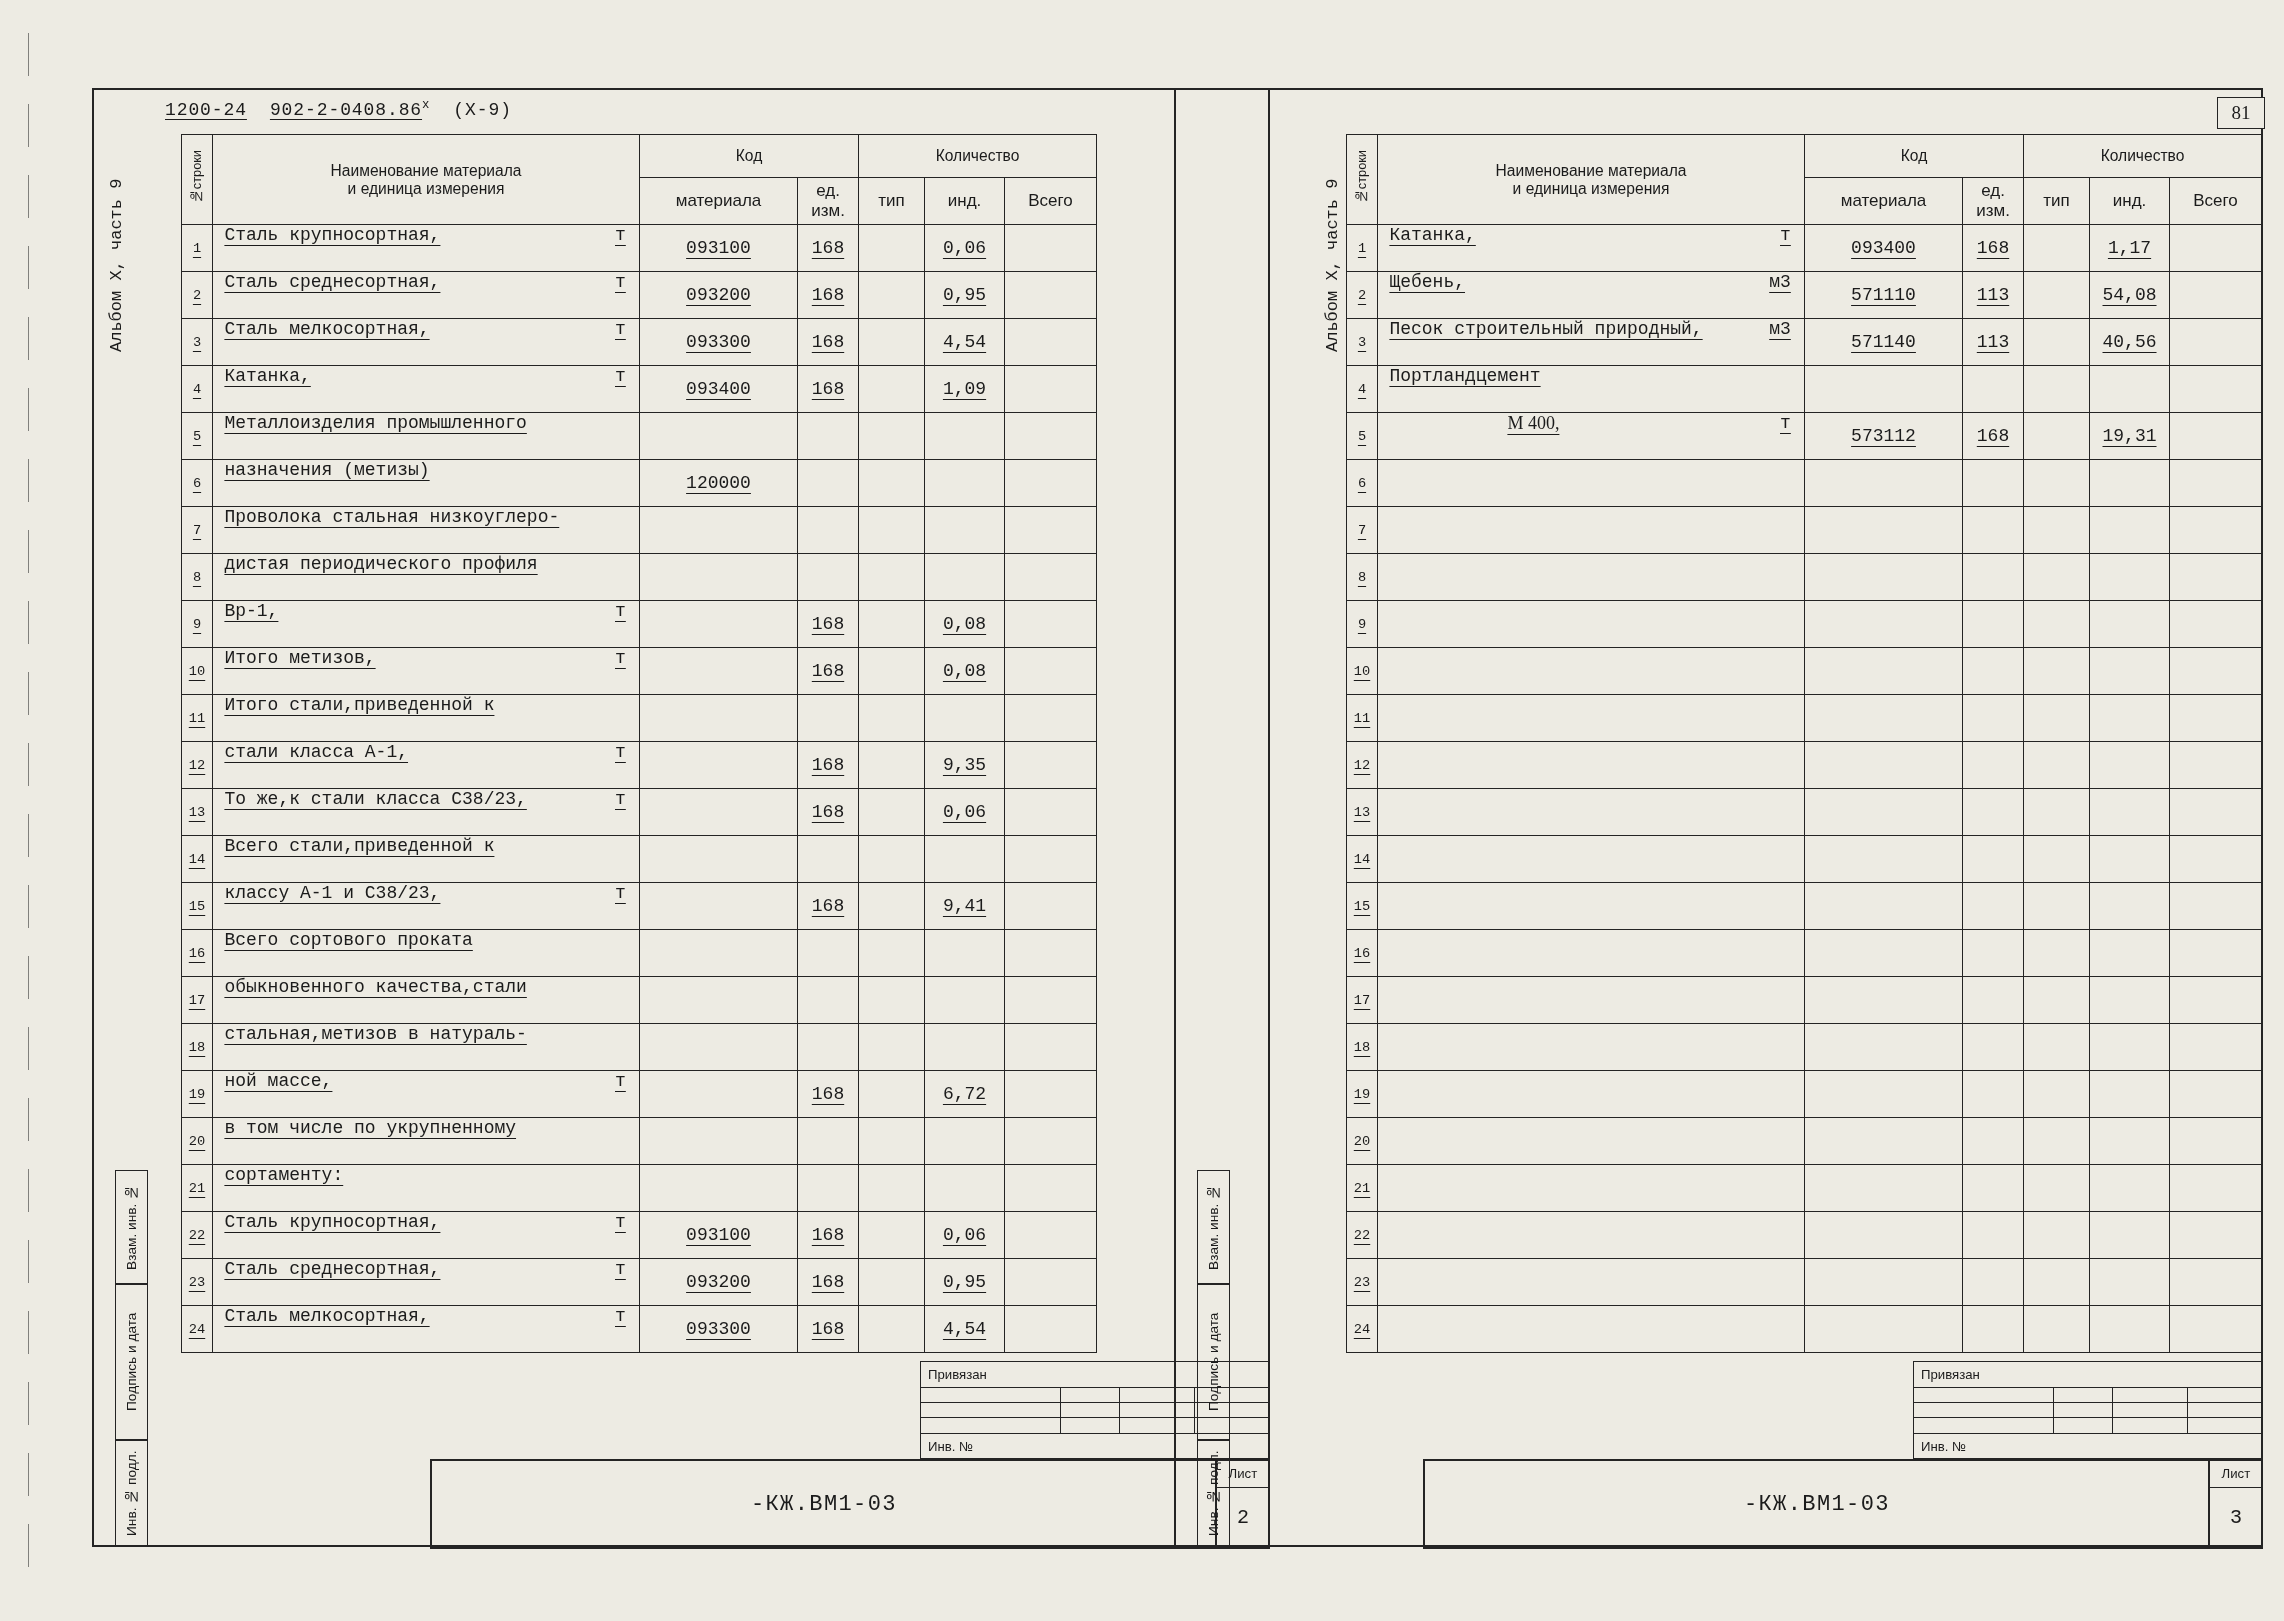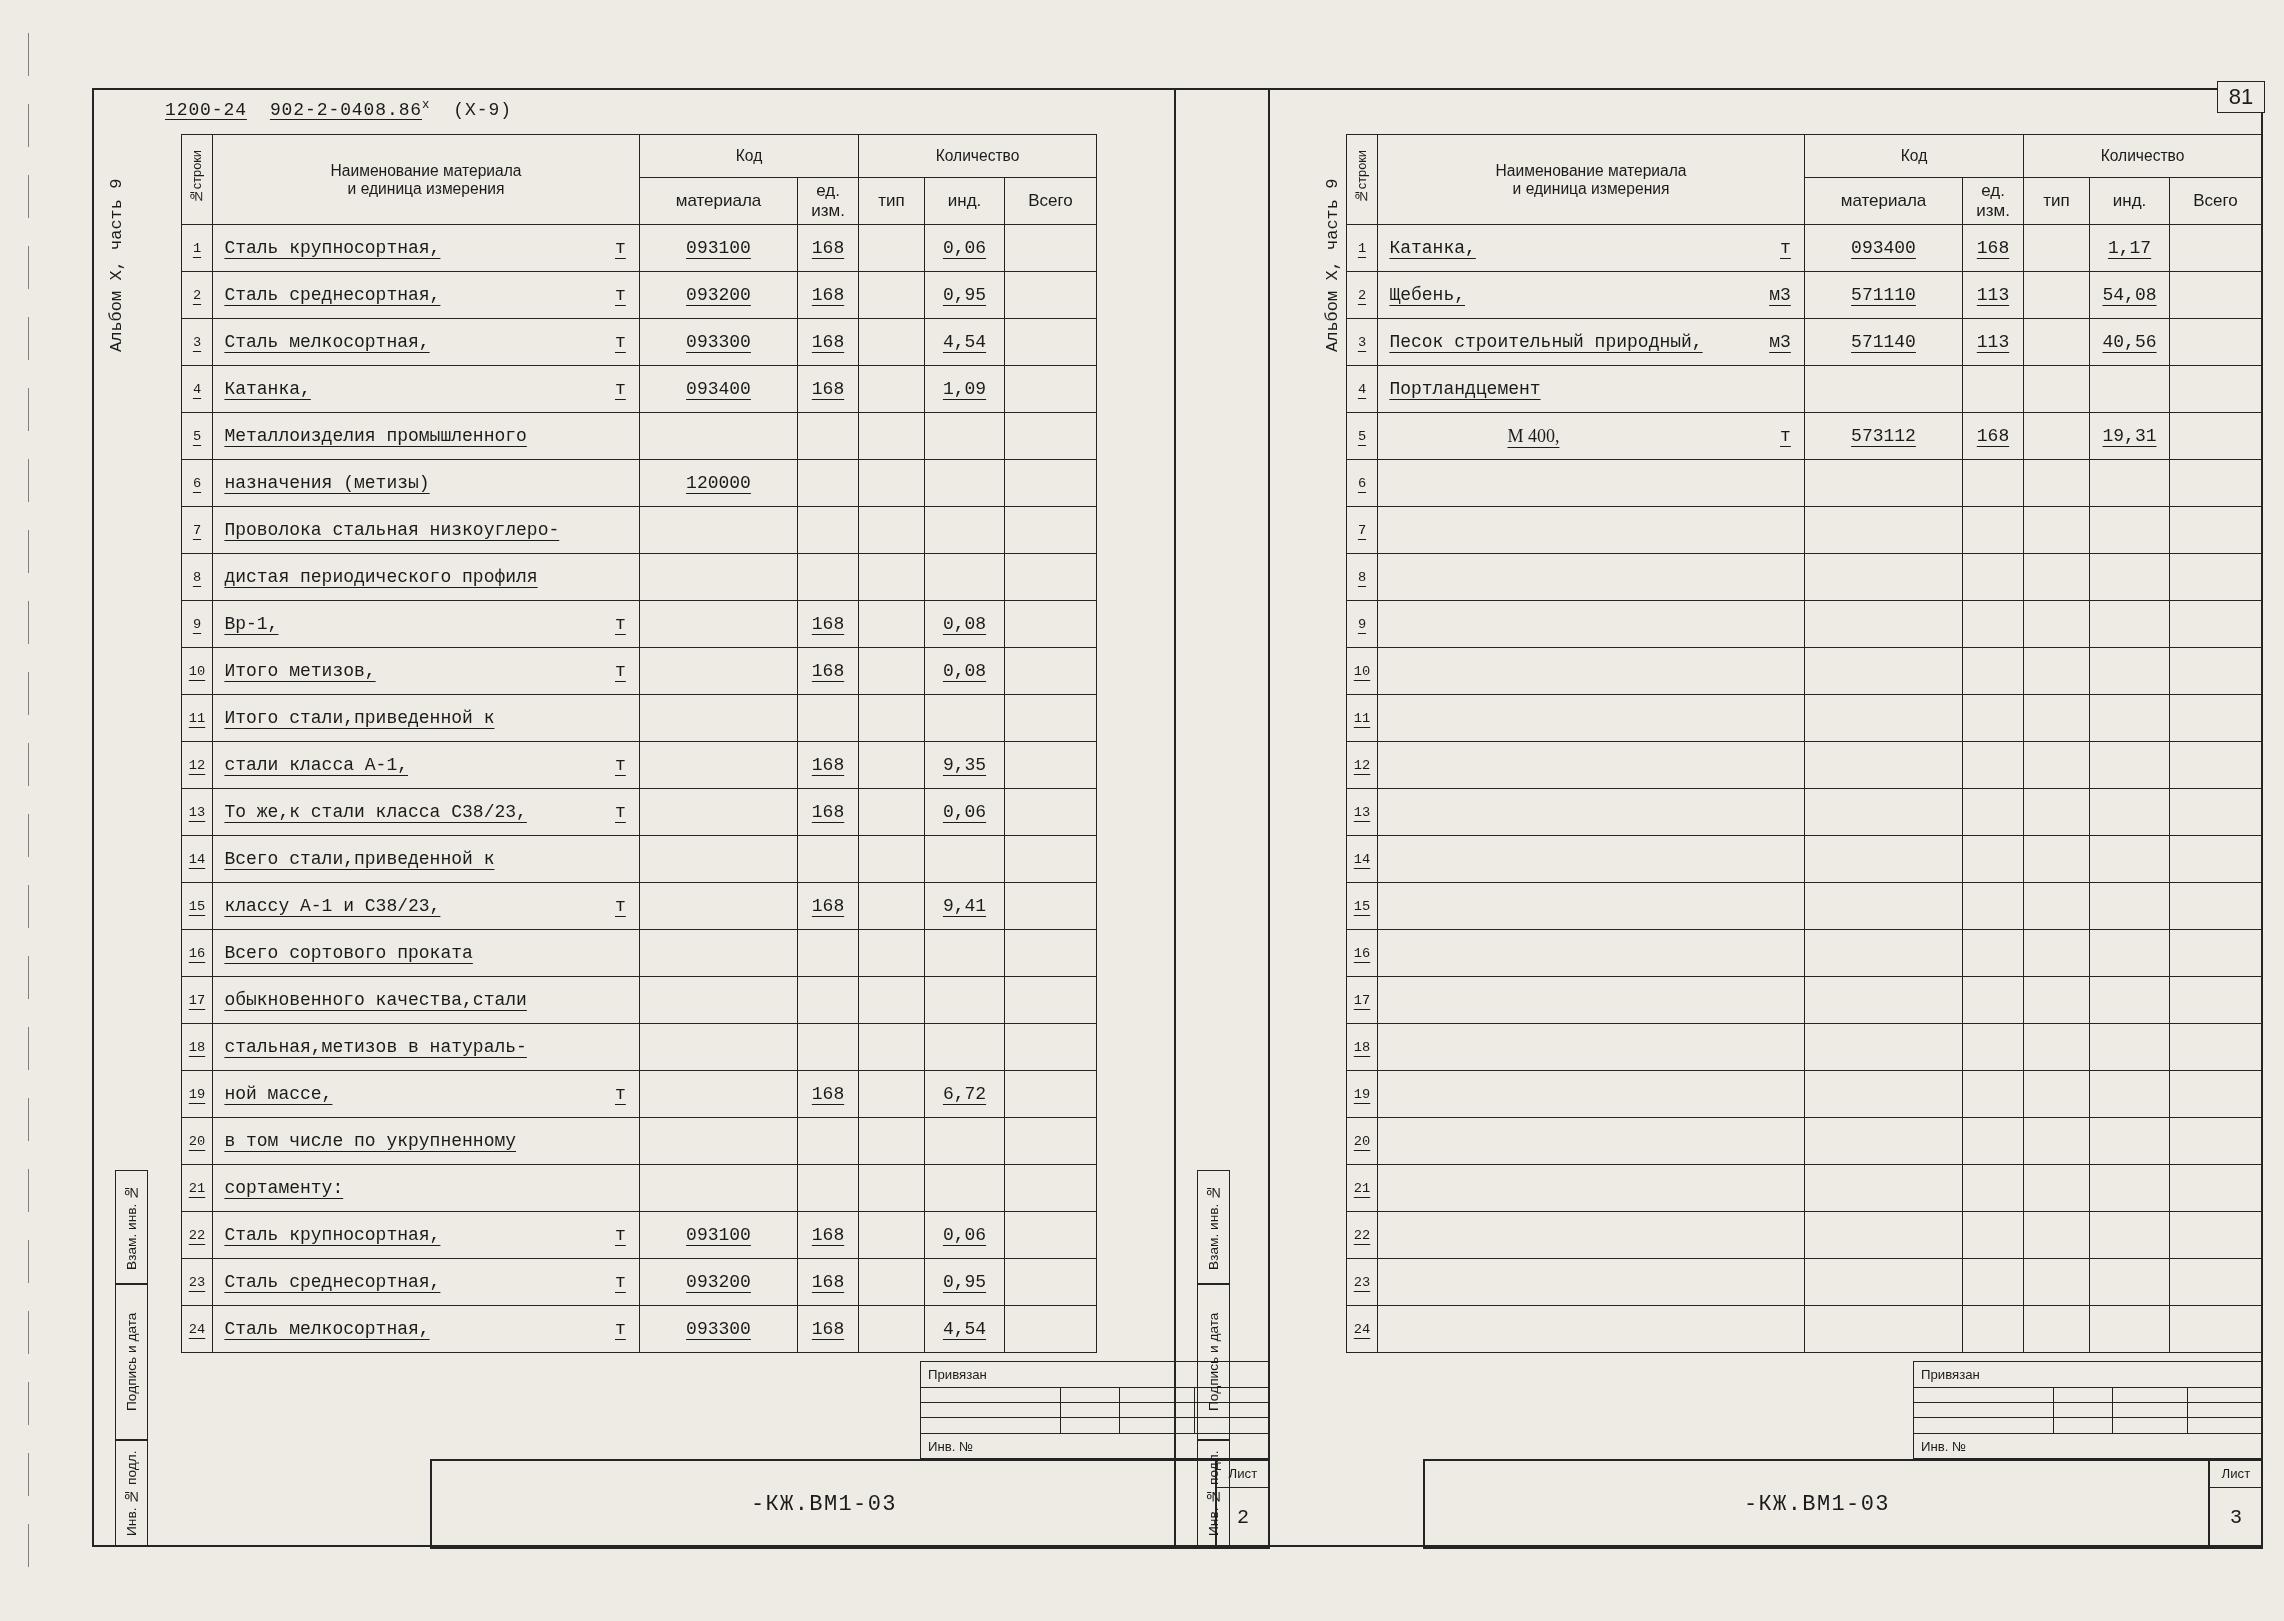--- a/index.html
+++ b/index.html
@@ -28,24 +28,24 @@
   .doc-header {
     position: absolute; top: 7.6px; left: 71px;
     font-family: "Liberation Mono", monospace;
     font-size: 18px; letter-spacing: 0.9px; white-space: nowrap;
   }
   .doc-header .u { text-decoration: underline; text-underline-offset: 4.3px; text-decoration-thickness: 1.4px; }
   .doc-header .seg { margin-right: 23px; }
   .doc-header sup { font-size: 12.3px; }
 
   .page-num {
-    position: absolute; left: 2217px; top: 81px; width: 48px; height: 32px;
+    position: absolute; left: 2217px; top: 97px; width: 48px; height: 32px;
     border: 1.9px solid #242424;
     display: flex; align-items: center; justify-content: center;
-    font-family: Liberation Sans, sans-serif; font-size: 22px;
+    font-family: Liberation Serif, serif; font-size: 19px;
     background: #edebe3;
   }
 
   .album {
     position: absolute; left: 7.6px; top: 33px; height: 284px; width: 28px;
     writing-mode: vertical-rl; transform: rotate(180deg);
     display: flex; align-items: center; justify-content: center;
     font-family: "Liberation Mono", monospace; font-size: 17px; white-space: nowrap;
   }
   #page-right .album { left: 142px; }
@@ -73,21 +73,21 @@
   .spec-table th, .spec-table td { border: 1.9px solid #242424; padding: 0; overflow: hidden; }
   .spec-table thead th { font-weight: normal; font-size: 15.6px; text-align: center; line-height: 1.15; }
   .spec-table tr.tier1 th { height: 43px; }
   .spec-table tr.tier2 th { height: 47px; font-size: 17px; }
   .th-rowno span {
     writing-mode: vertical-rl; transform: rotate(180deg);
     display: inline-block; font-size: 12.8px; white-space: nowrap;
   }
   .spec-table tbody td { height: 47px; font-family: "Liberation Mono", monospace; font-size: 18px; }
   .c-no { text-align: center; font-size: 13.7px !important; }
-  .nmwrap { display: flex; align-items: center; justify-content: space-between; height: 100%; padding: 0 13.2px 0 11.4px; }
+  .nmwrap { display: flex; justify-content: space-between; height: 100%; padding: 0 13.2px 0 11.4px; }
   .nm.indent { padding-left: 118px; font-family: Liberation Serif, serif; }
   .c-code, .c-ed, .c-tip, .c-ind, .c-total { text-align: center; }
   .filled { text-decoration: underline; text-underline-offset: 5.2px; text-decoration-thickness: 1.4px; }
 
   
   .pv {
     position: absolute; right: -2.4px; top: 1271px; width: 350px; height: 98px;
     border: 1.9px solid #242424; display: flex; flex-direction: column;
     font-size: 13.2px; background: transparent;
   }

